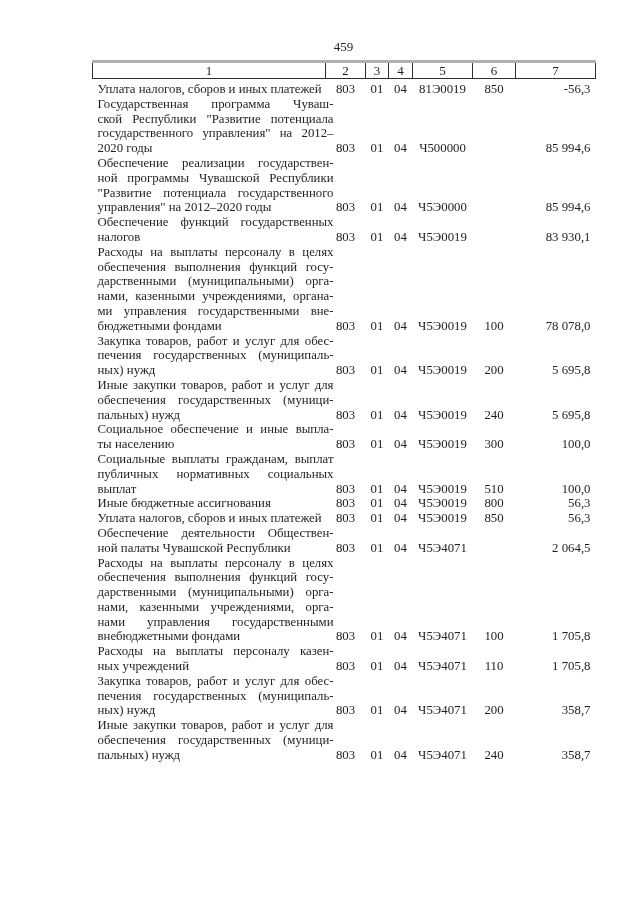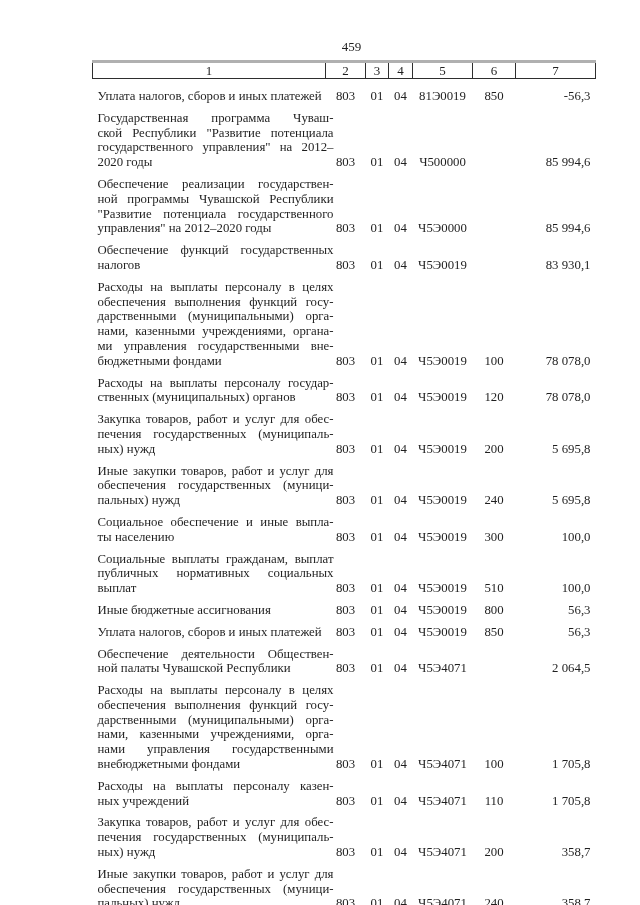--- a/index.html
+++ b/index.html
@@ -12,21 +12,21 @@
     width: 640px;
     height: 905px;
     background: #ffffff;
     overflow: hidden;
     font-family: "Liberation Serif", serif;
     color: #1f1f1f;
   }
   .page-number {
     position: absolute;
     top: 39px;
-    left: 100px;
+    left: 92px;
     width: 503px;
     text-align: center;
     font-size: 13px;
     line-height: 15px;
   }
   table.budget {
     position: absolute;
     top: 60px;
     left: 92px;
     width: 503px;
@@ -55,21 +55,21 @@
     padding: 0;
     font-size: 12.8px;
     line-height: 14.8px;
     vertical-align: bottom;
   }
   tbody tr:first-child td { padding-top: 3px; }
   td.c1 {
     padding-left: 5px;
     vertical-align: top;
   }
-  .lines { margin-right: -8px; margin-top: 7px; }
+  .lines { margin-right: -8px; }
   .ln {
     white-space: nowrap;
     text-align: justify;
     text-align-last: justify;
   }
   .ln.last {
     text-align: left;
     text-align-last: left;
   }
   td.c2, td.c3, td.c4, td.c5, td.c6 { text-align: center; }
@@ -175,34 +175,20 @@
           <td class="c2">803</td>
           <td class="c3">01</td>
           <td class="c4">04</td>
           <td class="c5">Ч5Э0019</td>
           <td class="c6">100</td>
           <td class="c7">78 078,0</td>
         </tr>
         <tr>
           <td class="c1">
             <div class="lines">
-              <div class="ln">Расходы на выплаты персоналу государ-</div>
-              <div class="ln last">ственных (муниципальных) органов</div>
-            </div>
-          </td>
-          <td class="c2">803</td>
-          <td class="c3">01</td>
-          <td class="c4">04</td>
-          <td class="c5">Ч5Э0019</td>
-          <td class="c6">120</td>
-          <td class="c7">78 078,0</td>
-        </tr>
-        <tr>
-          <td class="c1">
-            <div class="lines">
               <div class="ln">Закупка товаров, работ и услуг для обес-</div>
               <div class="ln">печения государственных (муниципаль-</div>
               <div class="ln last">ных) нужд</div>
             </div>
           </td>
           <td class="c2">803</td>
           <td class="c3">01</td>
           <td class="c4">04</td>
           <td class="c5">Ч5Э0019</td>
           <td class="c6">200</td>

